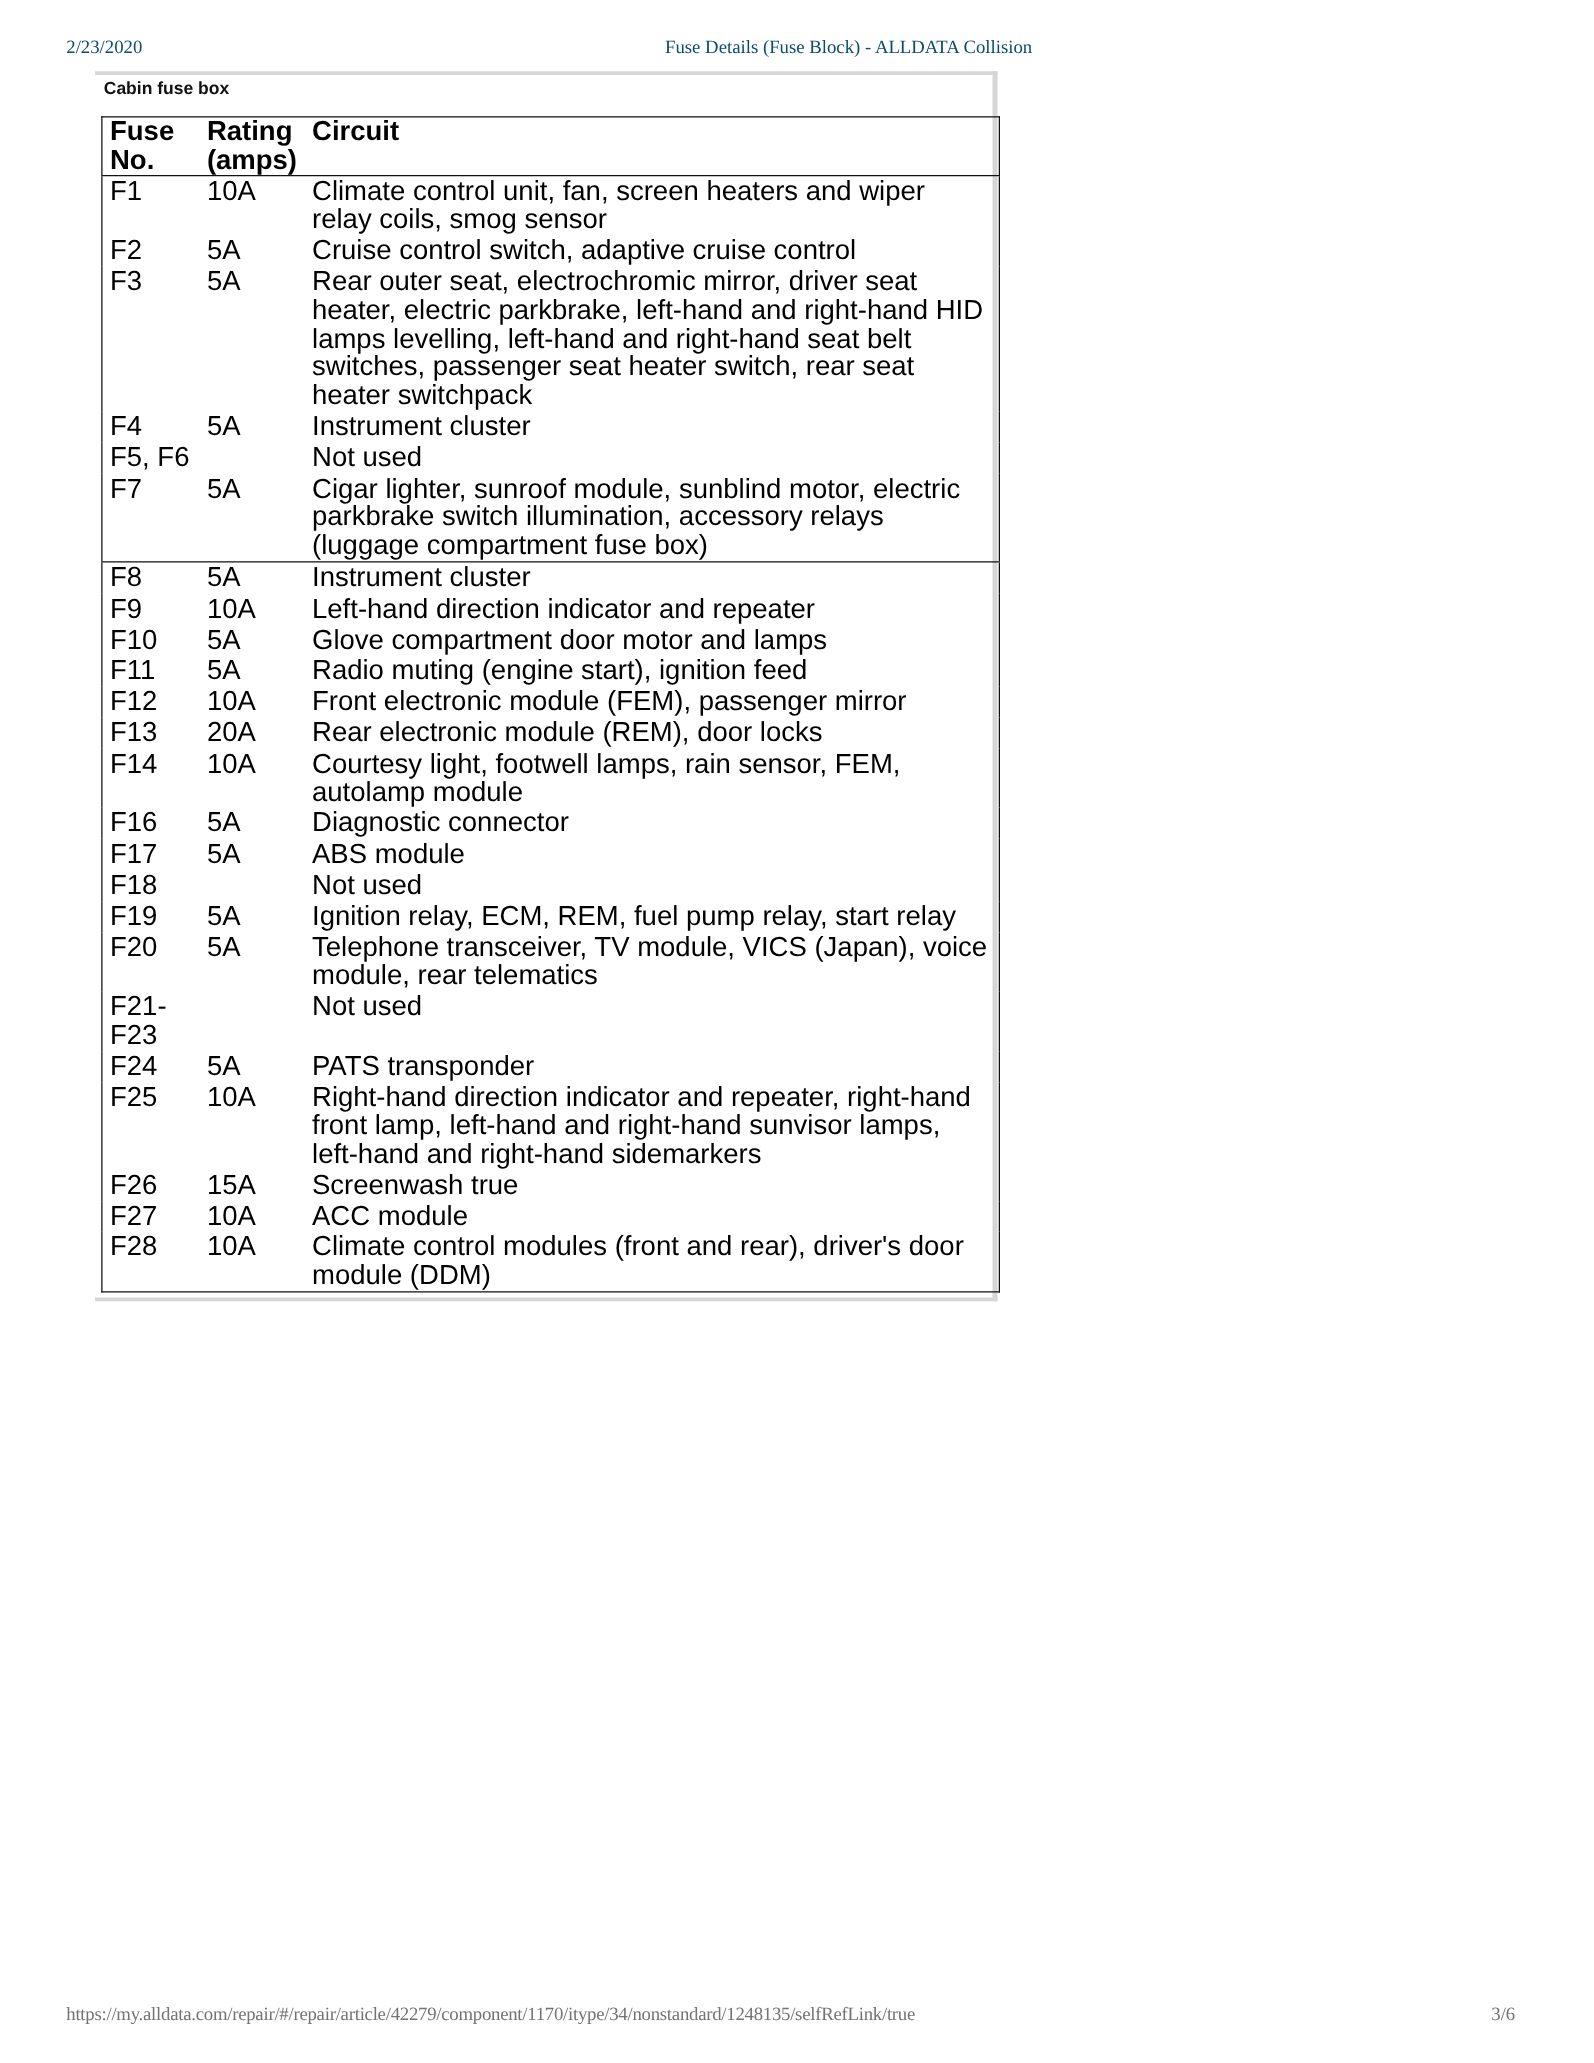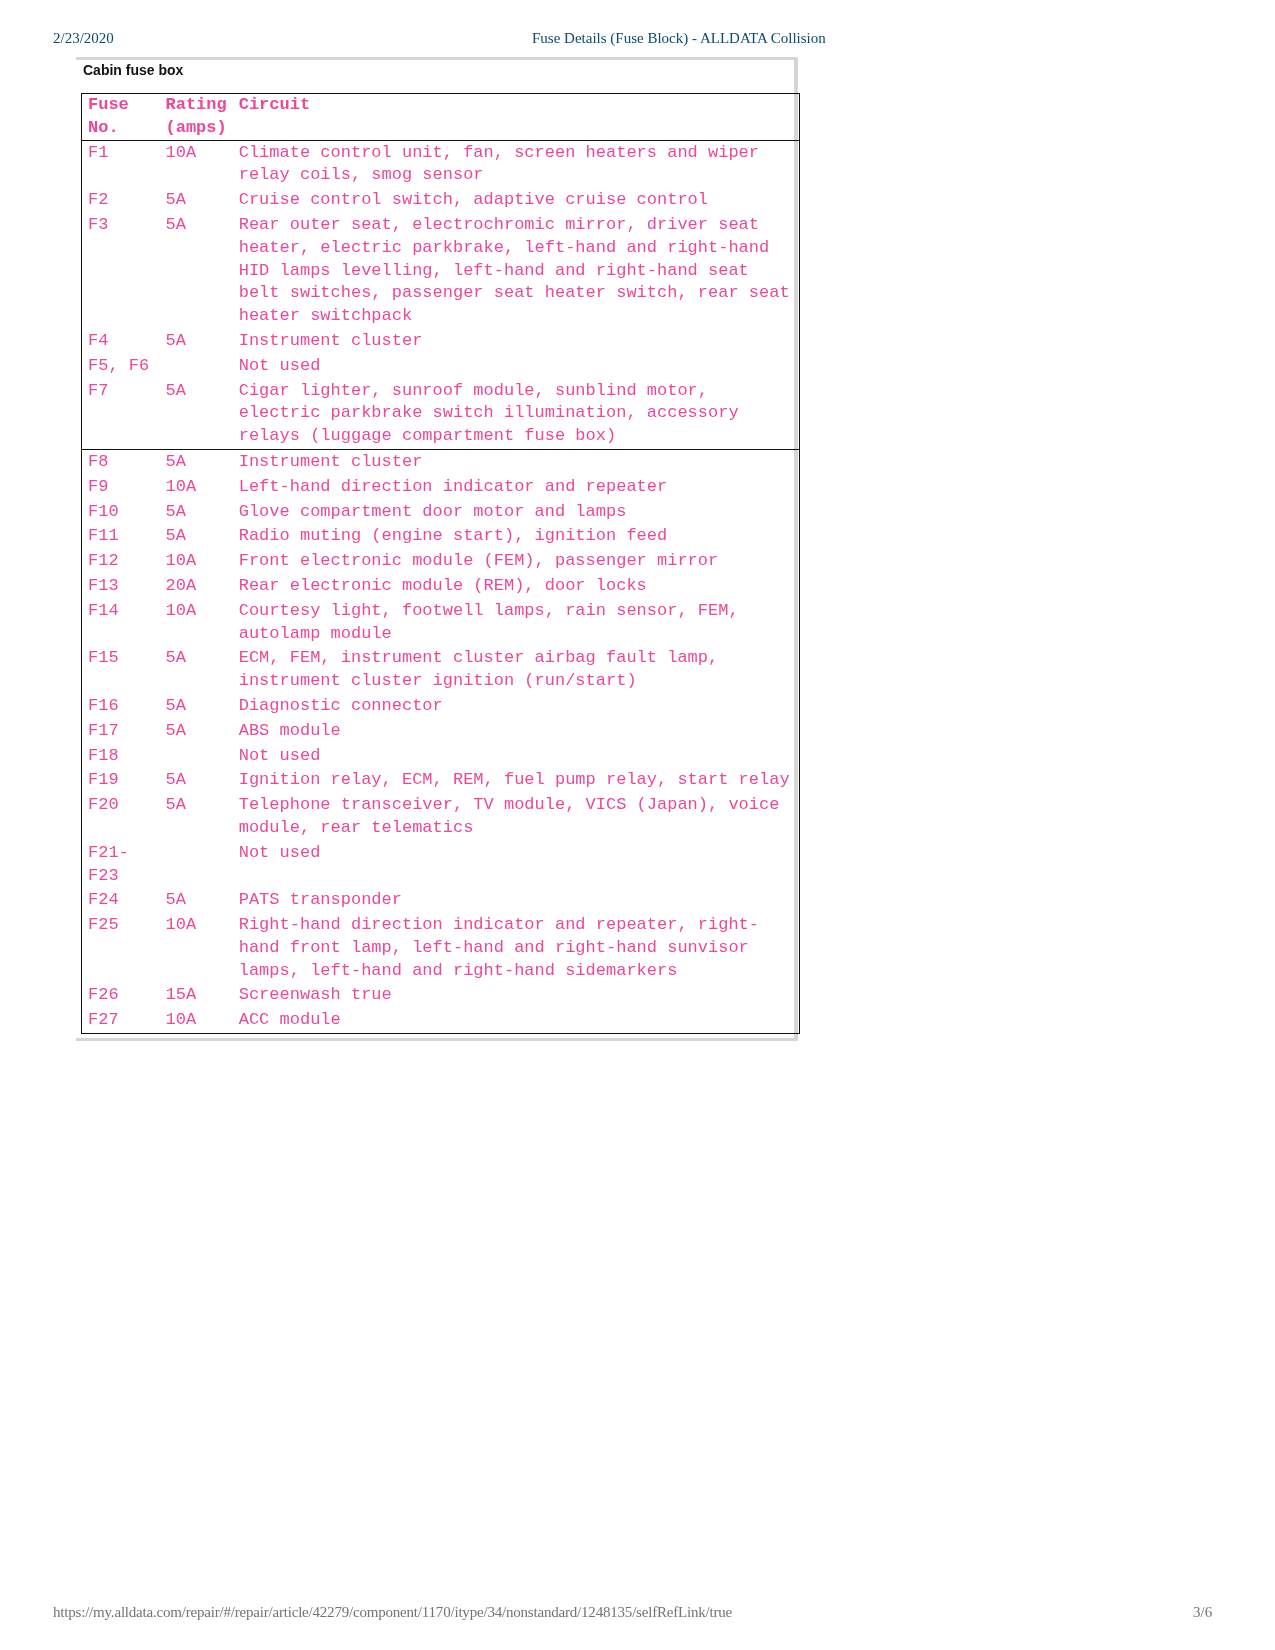--- a/index.html
+++ b/index.html
@@ -14,21 +14,21 @@
     .print-footer .page { position: absolute; left: 1193px; top: 0; }
 
     .frame { position: absolute; left: 76px; top: 57px; width: 722px; height: 984px;
       border-top: 3px solid #d6d6d6; border-right: 4px solid #d6d6d6; border-bottom: 3px solid #d6d6d6;
       box-sizing: border-box; }
     .section-title { position: absolute; left: 83px; top: 62px;
       font-family: "Liberation Sans", sans-serif; font-size: 14px; font-weight: bold; color: #111; }
 
     .fuse-table { position: absolute; left: 81px; top: 93px; width: 719px;
       border-collapse: collapse; border: 1.5px solid #111;
-      font-family: Liberation Mono, monospace; font-size: 17px; color: #ec4899; line-height: 22.8px; }
+      font-family: Liberation Sans, sans-serif; font-size: 22px; color: #000000; line-height: 22.8px; }
     .fuse-table th { text-align: left; font-weight: bold; vertical-align: top; padding: 0 6px 0 6px; }
     .fuse-table thead tr { border-bottom: 1.5px solid #111; }
     .fuse-table td { vertical-align: top; padding: 1px 6px 1px 6px; }
     .fuse-table tbody.group-1 tr:last-child { border-bottom: 1.5px solid #111; }
     .col-fuse { width: 78px; }
     .col-rating { width: 65px; }
     .fuse-table thead th { padding-top: 0; padding-bottom: 0; }
     .fuse-table td.circuit { padding-right: 8px; }
   </style>
 </head>
@@ -118,25 +118,20 @@
         <td>F13</td>
         <td>20A</td>
         <td class="circuit">Rear electronic module (REM), door locks</td>
       </tr>
       <tr>
         <td>F14</td>
         <td>10A</td>
         <td class="circuit">Courtesy light, footwell lamps, rain sensor, FEM, autolamp module</td>
       </tr>
       <tr>
-        <td>F15</td>
-        <td>5A</td>
-        <td class="circuit">ECM, FEM, instrument cluster airbag fault lamp, instrument cluster ignition (run/start)</td>
-      </tr>
-      <tr>
         <td>F16</td>
         <td>5A</td>
         <td class="circuit">Diagnostic connector</td>
       </tr>
       <tr>
         <td>F17</td>
         <td>5A</td>
         <td class="circuit">ABS module</td>
       </tr>
       <tr>
@@ -172,19 +167,24 @@
       <tr>
         <td>F26</td>
         <td>15A</td>
         <td class="circuit">Screenwash true</td>
       </tr>
       <tr>
         <td>F27</td>
         <td>10A</td>
         <td class="circuit">ACC module</td>
       </tr>
+      <tr>
+        <td>F28</td>
+        <td>10A</td>
+        <td class="circuit">Climate control modules (front and rear), driver's door module (DDM)</td>
+      </tr>
     </tbody>
 </table>
 
 <div class="print-footer">
   <span class="url">https://my.alldata.com/repair/#/repair/article/42279/component/1170/itype/34/nonstandard/1248135/selfRefLink/true</span>
   <span class="page">3/6</span>
 </div>
 
 </body></html>

